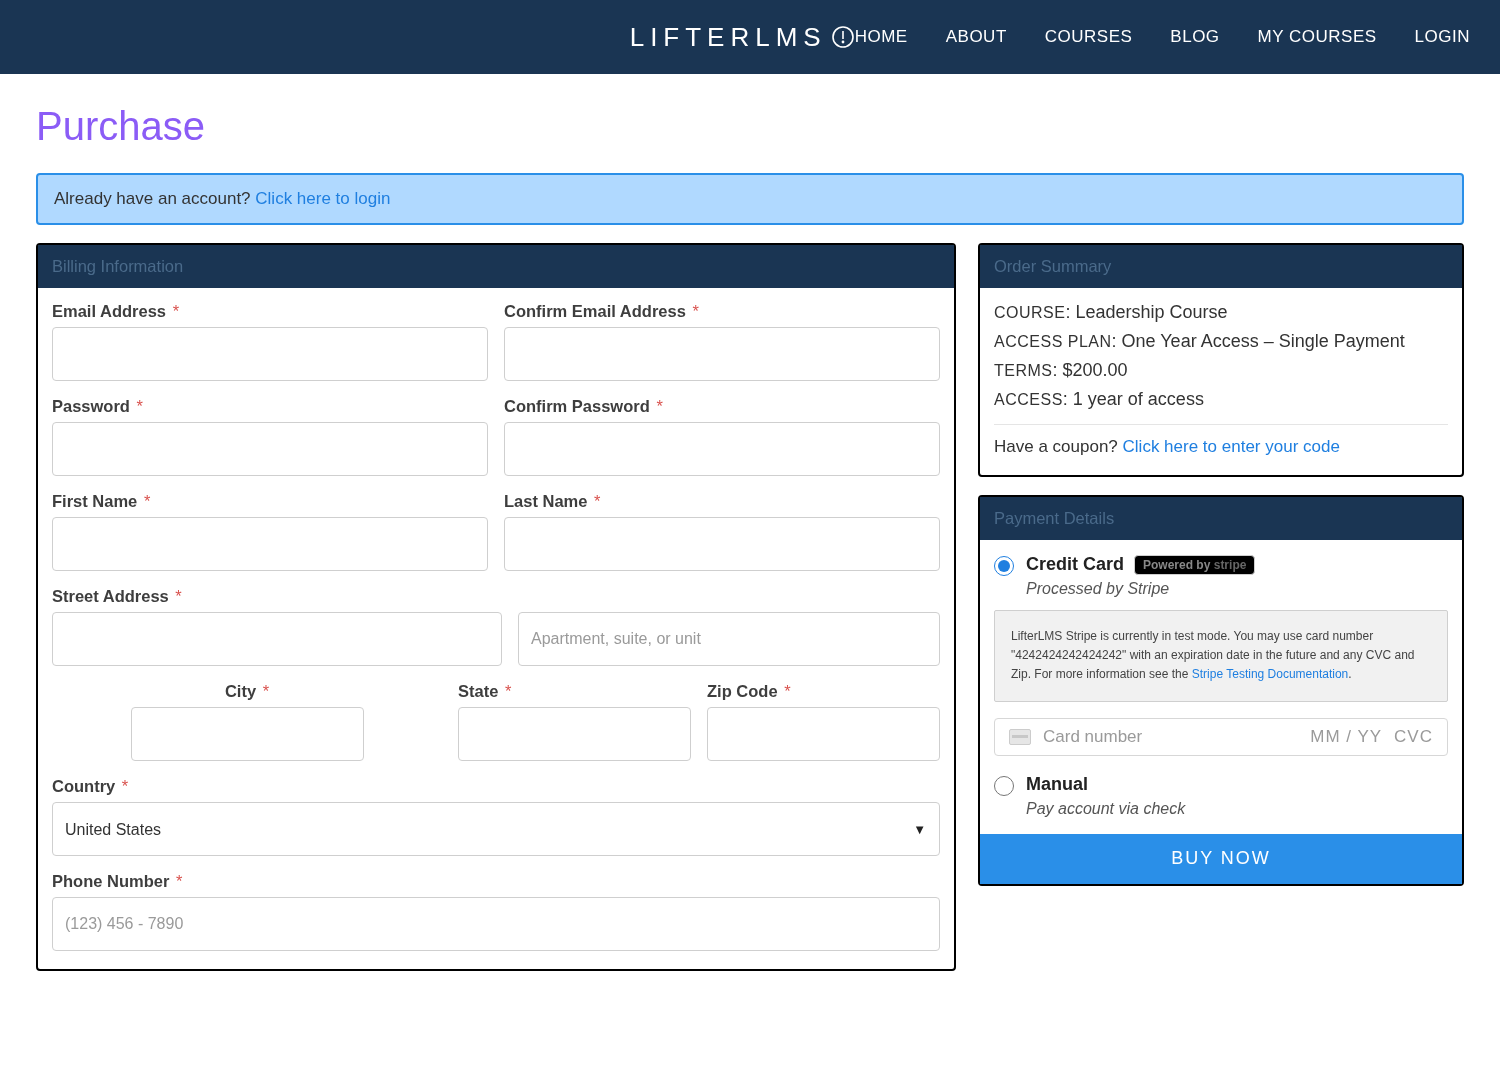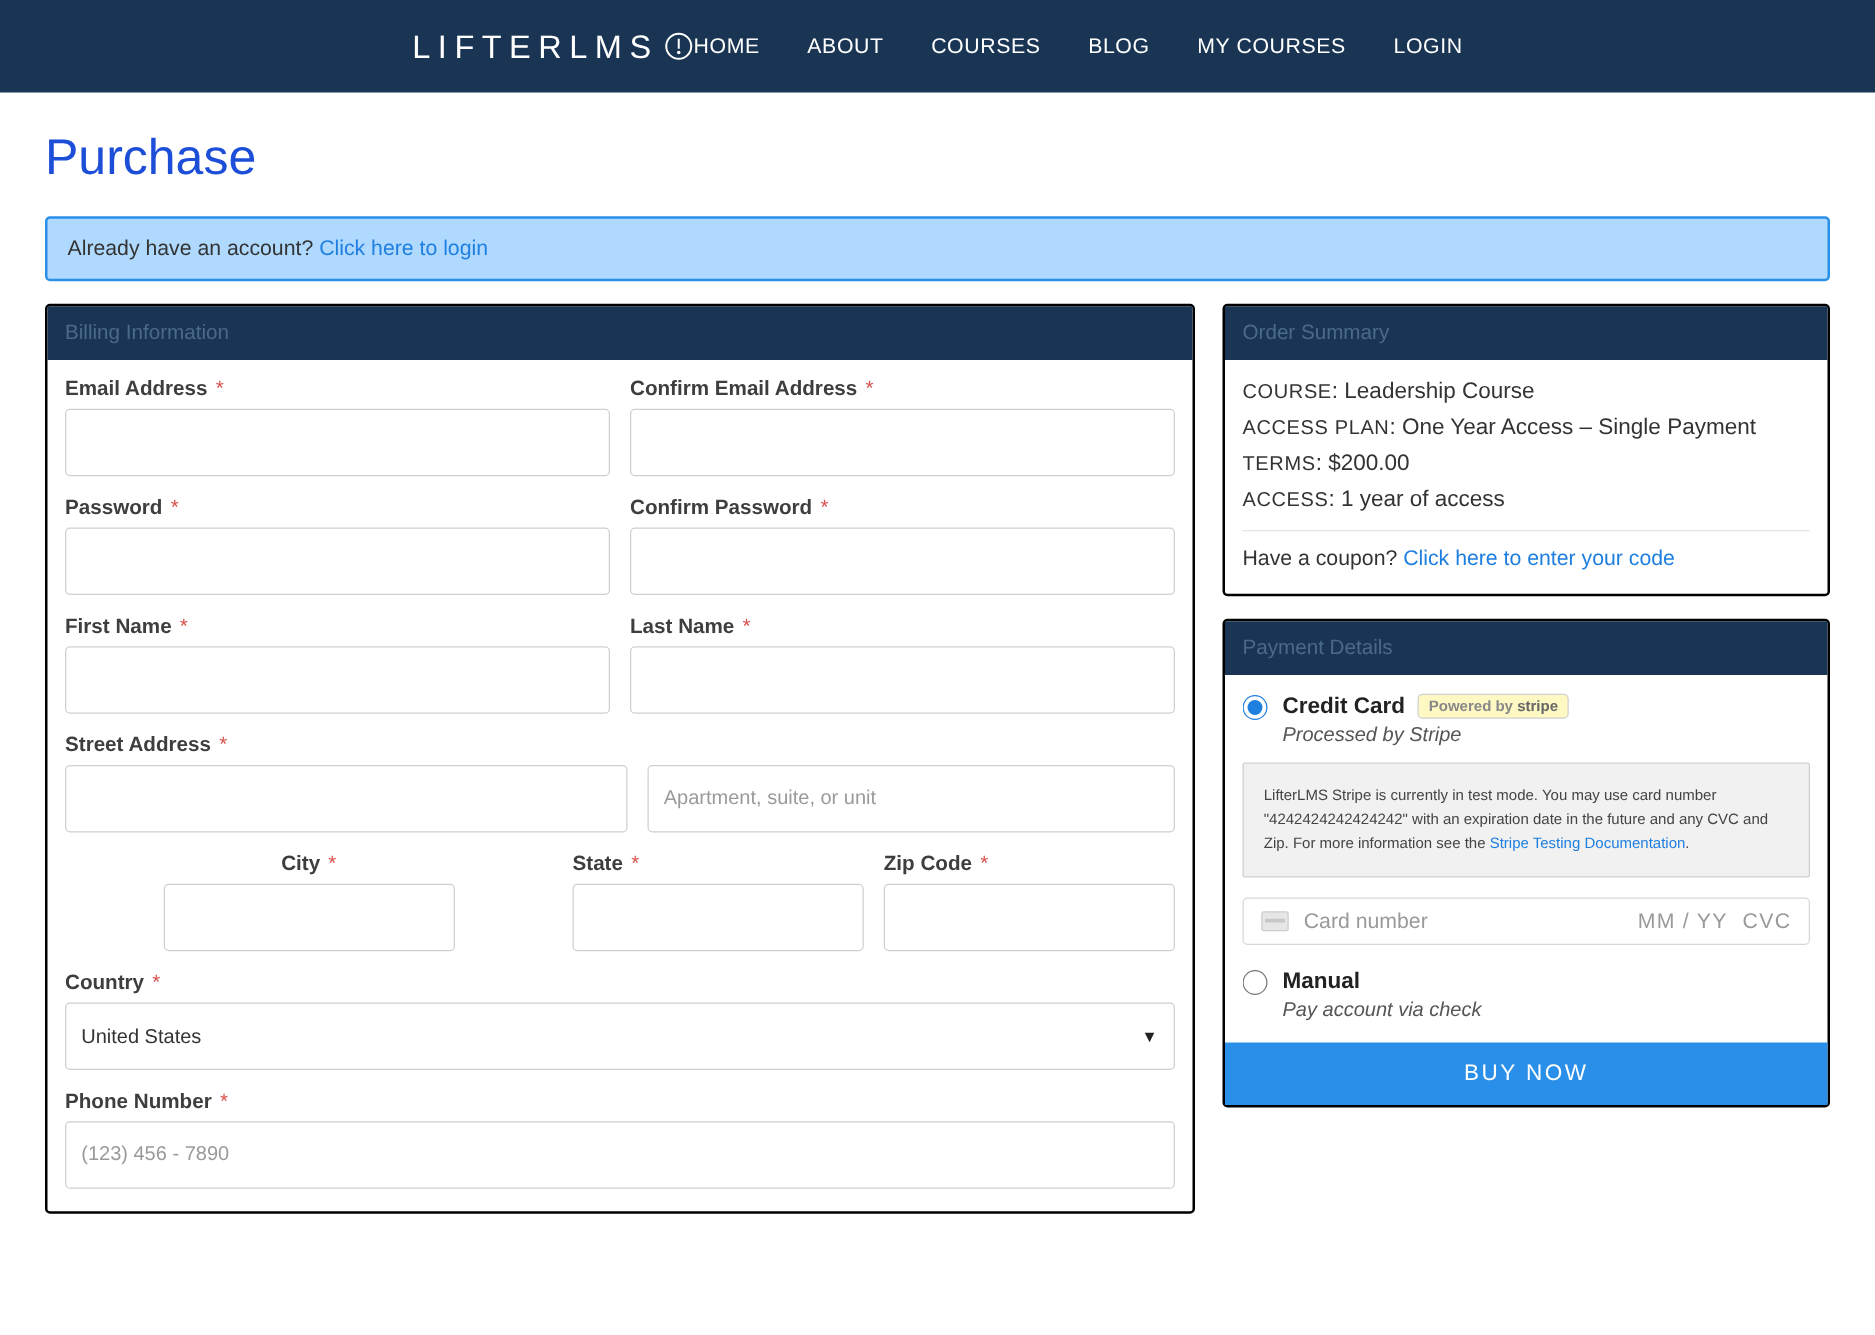--- a/index.html
+++ b/index.html
@@ -8,21 +8,21 @@
     background: #ffffff;
     color: #333;
     width: 1500px;
   }
   
   .header {
     background: #1a3553;
     color: #fff;
     display: flex;
     align-items: center;
-    justify-content: center;
+    justify-content: flex-end;
     padding: 0 30px;
     height: 74px;
   }
   .logo {
     display: flex;
     align-items: center;
     gap: 8px;
     letter-spacing: 6px;
     font-size: 26px;
     font-weight: 400;
@@ -43,21 +43,21 @@
     font-size: 17px;
     letter-spacing: 0.5px;
   }
   
   .page {
     padding: 30px 36px 40px 36px;
   }
   .page-title {
     font-size: 40px;
     font-weight: 400;
-    color: #1d4ed8;
+    color: #8b5cf6;
     margin-bottom: 24px;
   }
   
   .notice {
     background: #b0d9ff;
     border: 2px solid #2a8fe8;
     border-radius: 4px;
     padding: 14px 16px;
     font-size: 17px;
     color: #333;
@@ -145,21 +145,21 @@
   .pay-option input[type=radio] {
     width: 20px; height: 20px; accent-color: #1f7fe0; margin-top: 2px;
   }
   .pay-title { font-weight: 700; font-size: 18px; color: #222; display: flex; align-items: center; gap: 10px;}
   .stripe-badge {
     border: 1px solid #cfcfcf;
     border-radius: 4px;
     padding: 2px 8px;
     font-size: 12px;
     color: #888;
-    background: #fef9c3;
+    background: #000000;
   }
   .stripe-badge b { color: #666; font-weight: 600;}
   .pay-sub { font-style: italic; color: #555; font-size: 16px; margin-left: 32px; margin-bottom: 12px; }
   .test-note {
     border: 1px solid #cfcfcf;
     background: #f1f1f1;
     padding: 16px;
     font-size: 12px;
     line-height: 1.6;
     color: #444;

